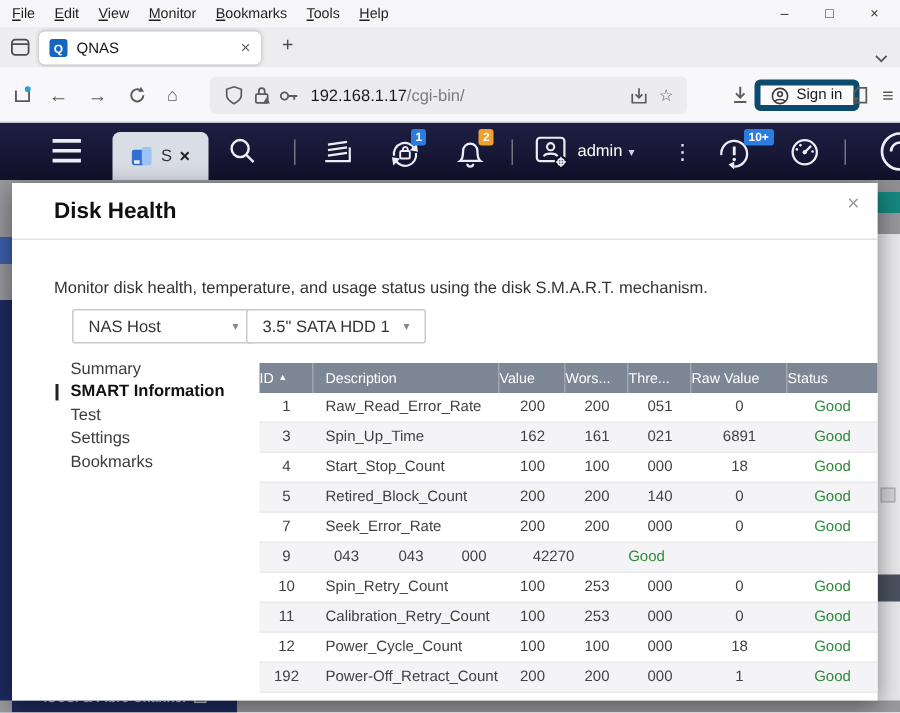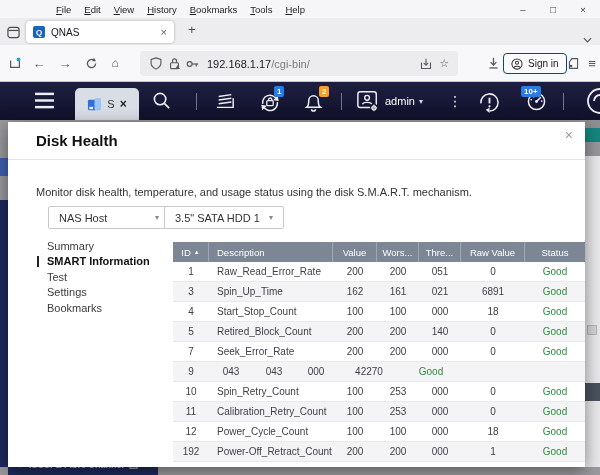--- a/index.html
+++ b/index.html
@@ -22,21 +22,21 @@
   .tab-chevron{position:absolute;right:8px;top:11px;}
 
   
   .toolbar{position:absolute;left:0;top:45px;width:600px;height:37px;background:#f8f8fa;border-bottom:1px solid #c8c8cc;box-sizing:border-box;}
   .tool-ic{position:absolute;top:0;height:36px;display:flex;align-items:center;justify-content:center;color:#5a5a5e;font-size:13px;}
   .urlbar{position:absolute;left:140px;top:6px;width:318px;height:25px;background:#ececef;border-radius:4px;display:flex;align-items:center;box-sizing:border-box;}
   .url-text{margin-left:8px;font-size:11px;white-space:nowrap;}
   .url-host{color:#1b1b1f;}
   .url-path{color:#7a7a80;}
   .star{margin:0 9px 0 7px;font-size:11px;color:#5a5a5e;}
-  .signin{position:absolute;left:503px;top:8px;height:21px;border:1px solid #0c4a6e;border-radius:4px;display:flex;align-items:center;gap:5px;padding:0 7px;font-size:10px;color:#1b1b1f;background:#fbfbfd;box-sizing:border-box;}
+  .signin{position:absolute;left:503px;top:8px;height:21px;border:4px solid #0c4a6e;border-radius:4px;display:flex;align-items:center;gap:5px;padding:0 7px;font-size:10px;color:#1b1b1f;background:#fbfbfd;box-sizing:border-box;}
 
   
   .qts{position:absolute;left:0;top:82px;width:600px;height:38px;background:linear-gradient(#1e1e42,#11112b);}
   .q-ic{position:absolute;display:flex;align-items:center;justify-content:center;color:#eceef6;}
   .qtab{position:absolute;left:75px;top:6px;width:64px;height:32px;background:#d9dde6;border-radius:5px 5px 0 0;display:flex;align-items:center;justify-content:center;gap:5px;}
   .qtab-label{font-size:11px;color:#333;}
   .qtab-close{font-size:12px;font-weight:bold;color:#222;}
   .qdiv{position:absolute;top:11px;width:1px;height:17px;background:rgba(255,255,255,.4);}
   .badge{position:absolute;background:#2b7ce0;color:#fff;font-size:8px;line-height:11px;height:11px;padding:0 3px;border-radius:2px;font-weight:bold;z-index:2;}
   .badge.orange{background:#f0a12f;}
@@ -72,42 +72,42 @@
   .sel-disk{left:156px;width:120px;}
   .sel-caret{margin-left:auto;font-size:8px;color:#888;}
   .sidebar{position:absolute;left:27px;top:116px;width:132px;}
   .side-item{position:relative;height:15.5px;font-size:11px;color:#3c3c40;padding-left:12px;display:flex;align-items:center;}
   .side-item.active{font-weight:bold;color:#111;}
   .side-item.active::before{content:"";position:absolute;left:2px;top:2px;width:2px;height:11px;background:#222;}
 
   
   .smart-table{position:absolute;left:165px;top:120px;width:412px;}
   .thead{display:flex;height:20px;background:#7d8695;color:#fff;font-size:9.5px;align-items:center;}
-  .th{display:flex;align-items:center;justify-content:center;height:100%;border-right:1px solid rgba(255,255,255,.28);box-sizing:border-box;}
+  .th{display:flex;align-items:center;height:100%;border-right:1px solid rgba(255,255,255,.28);box-sizing:border-box;}
   .th:last-child{border-right:none;}
   .th.c1{justify-content:flex-start;padding-left:8px;}
   .sort-caret{font-size:6px;margin-left:3px;}
   .tr{display:flex;height:19px;align-items:center;border-bottom:1px solid #e9e9ec;font-size:10px;color:#3f3f44;background:#fff;}
   .tr.alt{background:#f4f4f6;}
   .td{display:flex;justify-content:center;align-items:center;box-sizing:border-box;}
   .td.left{justify-content:flex-start;padding-left:8px;}
   .td.status{color:#2f8a3d;}
   .c0{width:36px;}.c1{width:124px;}.c2{width:44px;}.c3{width:42px;}.c4{width:42px;}.c5{width:64px;}.c6{width:60px;}
 </style>
 </head>
 <body>
 
 <div class="screen">
 
   <div class="menubar">
-    <span id="menu-items" style="display:flex;gap:13px;margin-left:48px;">
+    <span id="menu-items" style="display:flex;gap:13px;">
         <span class="menu-item">File</span>
         <span class="menu-item">Edit</span>
         <span class="menu-item">View</span>
-        <span class="menu-item">History</span>
+        <span class="menu-item">Monitor</span>
         <span class="menu-item">Bookmarks</span>
         <span class="menu-item">Tools</span>
         <span class="menu-item">Help</span>
       </span>
     <span class="win-controls">
       <span class="win-btn">–</span>
       <span class="win-btn">□</span>
       <span class="win-btn">×</span>
     </span>
   </div>
@@ -279,21 +279,21 @@
     <span class="qdots">⋮</span>
 
     <span class="q-ic" style="left:478px;top:9px;">
       <svg width="23" height="22" viewBox="0 0 24 23">
           <path d="M3 13 A9 9 0 1 1 12 21" fill="none" stroke="#eceef6" stroke-width="1.6"></path>
           <polygon points="12,23 8,19.5 12,17.5" fill="#eceef6"></polygon>
           <line x1="12" y1="7" x2="12" y2="13" stroke="#eceef6" stroke-width="2"></line>
           <circle cx="12" cy="16" r="1.2" fill="#eceef6"></circle>
         </svg>
     </span>
-    <span class="badge" style="left:496px;top:4px;margin-left:25px;">10+</span>
+    <span class="badge" style="left:496px;top:4px;">10+</span>
 
     <span class="q-ic" style="left:526px;top:10px;">
       <svg width="21" height="19" viewBox="0 0 22 20">
           <circle cx="11" cy="10" r="8.5" fill="none" stroke="#eceef6" stroke-width="1.6"></circle>
           <line x1="11" y1="10" x2="15.5" y2="5.5" stroke="#eceef6" stroke-width="1.6"></line>
           <circle cx="11" cy="10" r="1.5" fill="#eceef6"></circle>
           <circle cx="5.5" cy="8" r=".9" fill="#eceef6"></circle>
           <circle cx="8" cy="5" r=".9" fill="#eceef6"></circle>
           <circle cx="16.5" cy="9.5" r=".9" fill="#eceef6"></circle>
         </svg>

